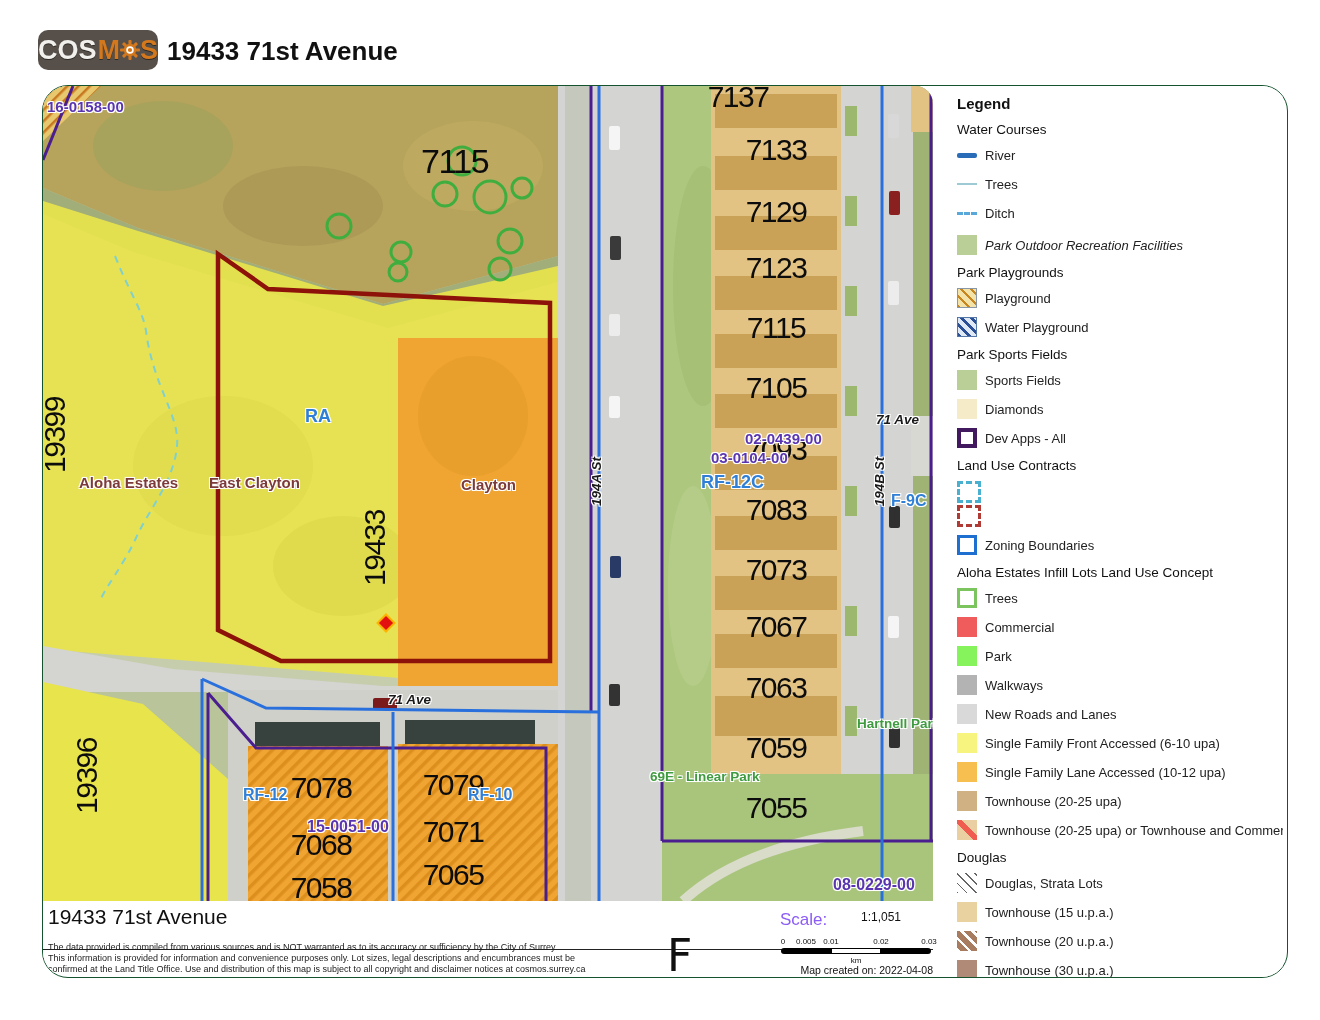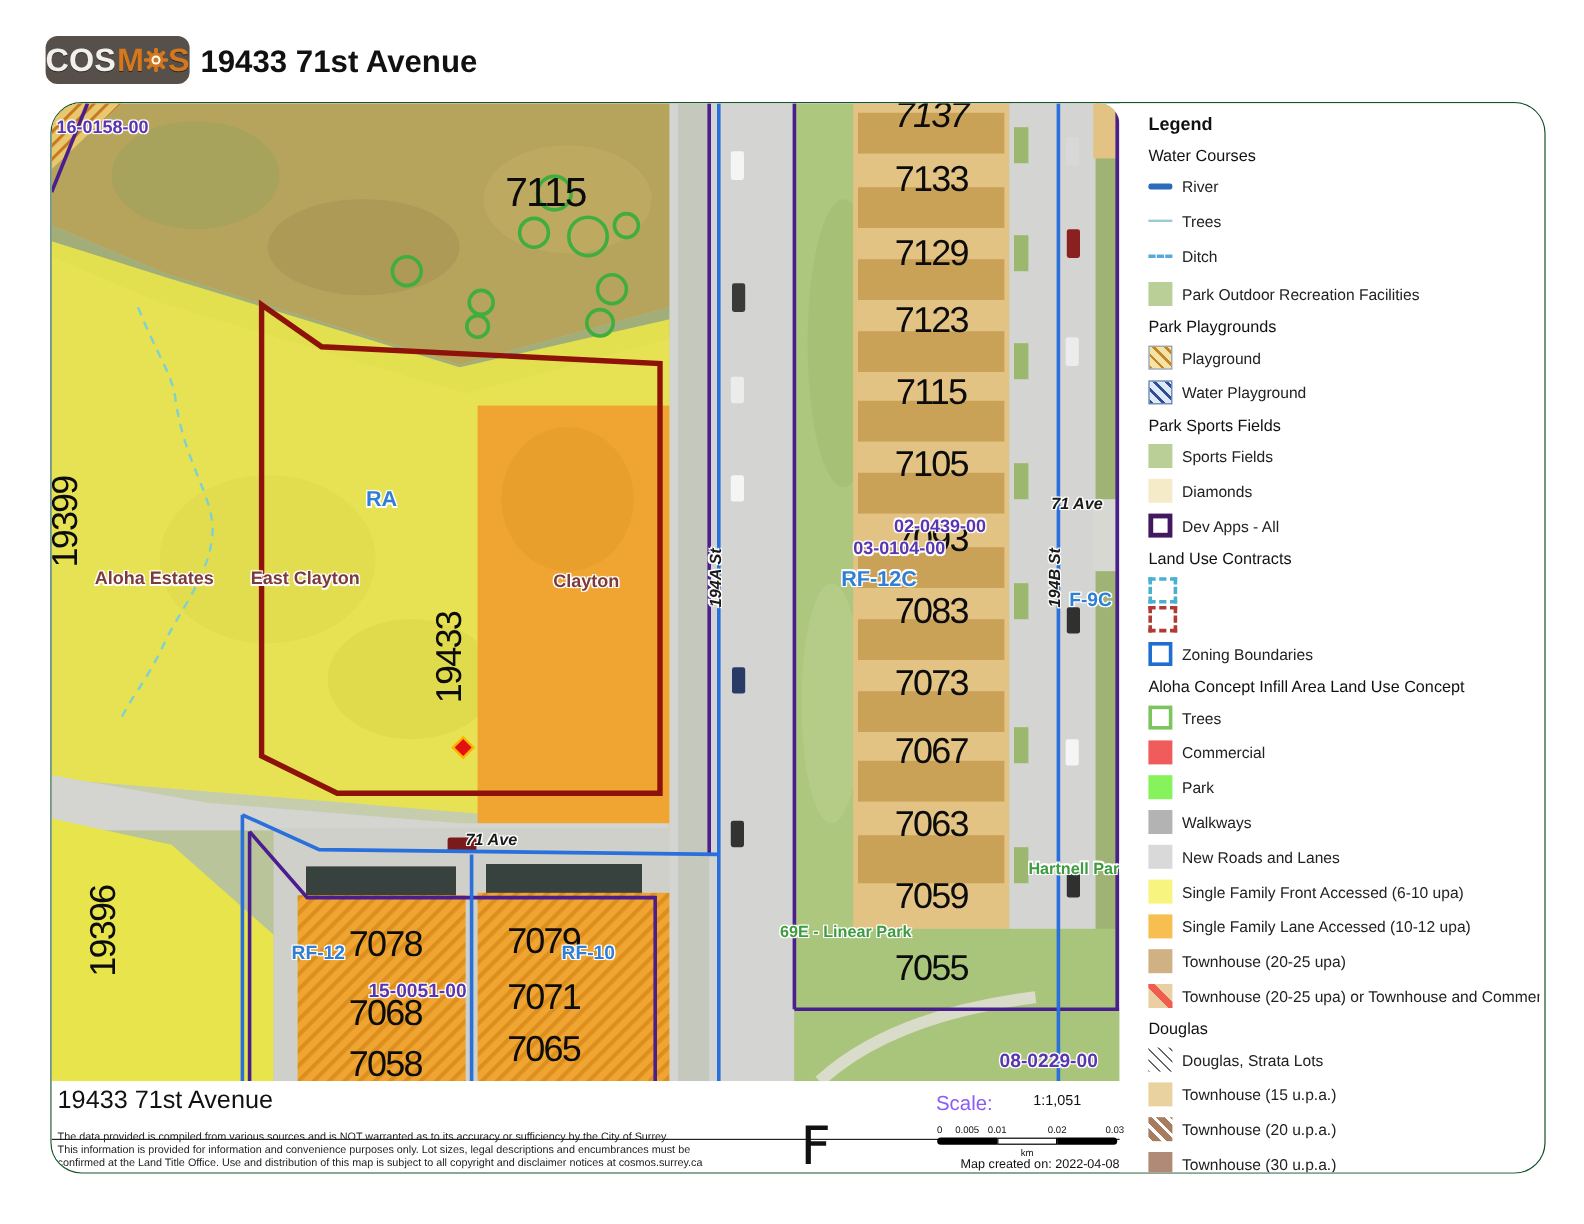--- a/index.html
+++ b/index.html
@@ -247,21 +247,21 @@
     <div class="mlabel place halo" style="left:36px; top:388px;">Aloha Estates</div>
     <div class="mlabel place halo" style="left:166px; top:388px;text-align:center;">East Clayton</div>
     <div class="mlabel zone halo" style="left:262px; top:320px;">RA</div>
     <div class="mlabel place halo" style="left:418px; top:390px;">Clayton</div>
     <div class="mlabel num vert" style="left:272px; top:445px; width:120px;">19433</div>
     <div class="mlabel street halo vert" style="left:508px; top:388px; width:90px;">194A St</div>
     <div class="mlabel street halo vert" style="left:791px; top:388px; width:90px;">194B St</div>
     <div class="mlabel street halo" style="left:833px; top:326px;">71 Ave</div>
     <div class="mlabel zone-sm halo" style="left:848px; top:406px;">F-9C</div>
 
-    <div class="mlabel num ctr" style="left:698px; top:-6px;  width:70px;font-style:italic;">7137</div>
+    <div class="mlabel num ctr" style="left:660px; top:-6px;  width:70px;">7137</div>
     <div class="mlabel num ctr" style="left:698px; top:47px;  width:70px;">7133</div>
     <div class="mlabel num ctr" style="left:698px; top:109px; width:70px;">7129</div>
     <div class="mlabel num ctr" style="left:698px; top:165px; width:70px;">7123</div>
     <div class="mlabel num ctr" style="left:698px; top:225px; width:70px;">7115</div>
     <div class="mlabel num ctr" style="left:698px; top:285px; width:70px;">7105</div>
     <div class="mlabel num ctr" style="left:698px; top:347px; width:70px;">7093</div>
     <div class="mlabel num ctr" style="left:698px; top:407px; width:70px;">7083</div>
     <div class="mlabel num ctr" style="left:698px; top:467px; width:70px;">7073</div>
     <div class="mlabel num ctr" style="left:698px; top:524px; width:70px;">7067</div>
     <div class="mlabel num ctr" style="left:698px; top:585px; width:70px;">7063</div>
@@ -303,21 +303,21 @@
           <span class="ln-creek"></span>
         </span>
       <span class="lg-label">Trees</span>
     </div>
     <div class="lg-item" style="margin-top:4px;">
       <span class="sw sw-line">
           <span class="ln-ditch"></span>
         </span>
       <span class="lg-label">Ditch</span>
     </div>
-    <div class="lg-item" style="margin-top:12px;">
+    <div class="lg-item" style="margin-top:12px;font-style:italic;">
       <span class="sw" style="background:#b9cf97;"></span>
       <span class="lg-label">Park Outdoor Recreation Facilities</span>
     </div>
 
     <div class="lg-header">Park Playgrounds</div>
     <div class="lg-item">
       <span class="sw sw-hatch-play"></span>
       <span class="lg-label">Playground</span>
     </div>
     <div class="lg-item">
@@ -342,21 +342,21 @@
     <div class="lg-header">Land Use Contracts</div>
     <div class="dash-rows">
       <div class="sw-dash-teal"></div>
       <div class="sw-dash-red"></div>
     </div>
     <div class="lg-item">
       <span class="sw sw-outline-zone"></span>
       <span class="lg-label">Zoning Boundaries</span>
     </div>
 
-    <div class="lg-header">Aloha Concept Infill Area Land Use Concept</div>
+    <div class="lg-header">Aloha Estates Infill Lots Land Use Concept</div>
     <div class="lg-item">
       <span class="sw sw-outline-trees"></span>
       <span class="lg-label">Trees</span>
     </div>
     <div class="lg-item">
       <span class="sw" style="background:#f05c5c;"></span>
       <span class="lg-label">Commercial</span>
     </div>
     <div class="lg-item">
       <span class="sw" style="background:#86f25c;"></span>

